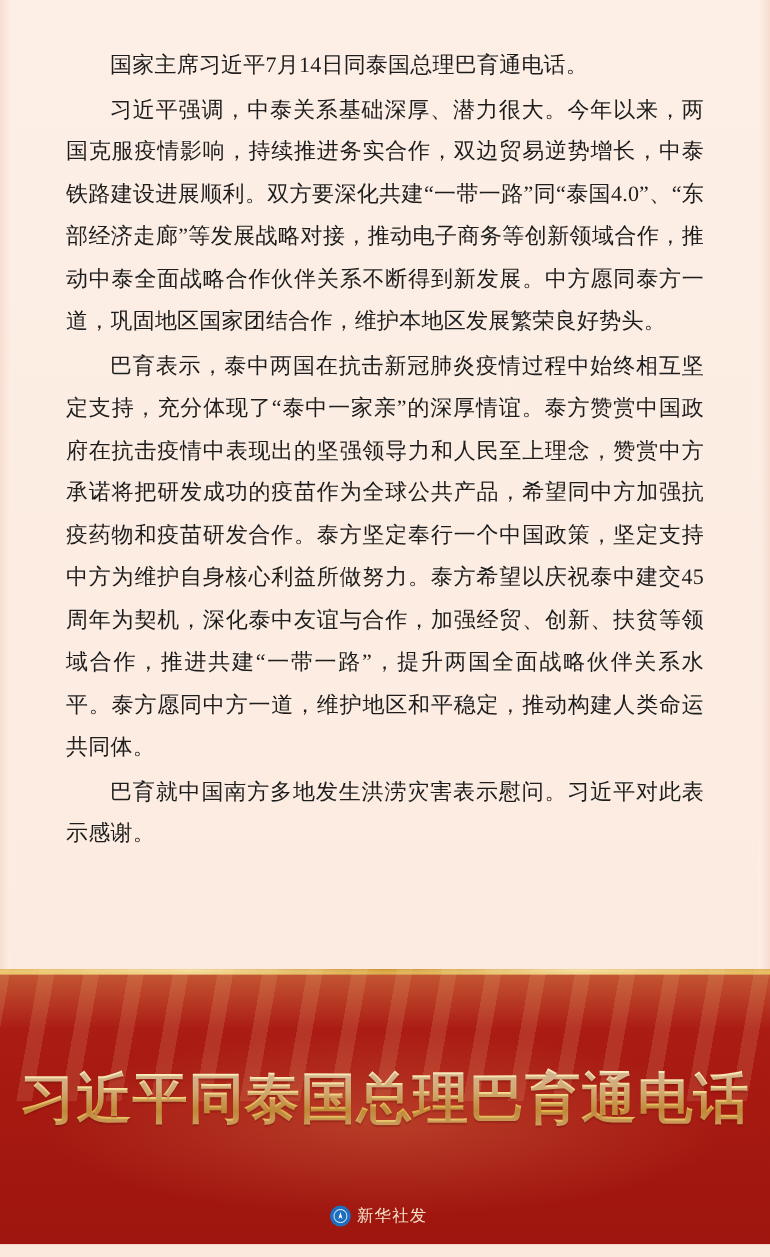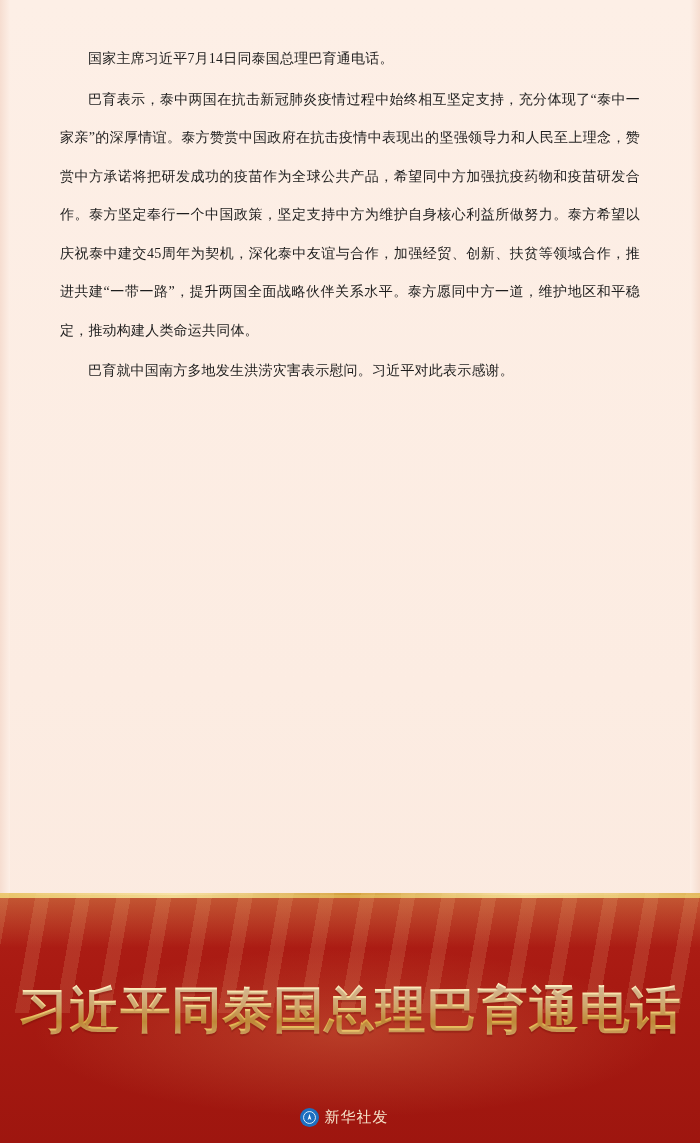--- a/index.html
+++ b/index.html
@@ -35,36 +35,36 @@
   .article {
     position: absolute;
     top: 40px;
     left: 42px;
     width: 616px;
     height: 840px;
     padding: 0 18px 0 18px;
   }
   .article p {
     margin: 0 0 2px 0;
-    font-size: 14px;
+    font-size: 20px;
     line-height: 38.5px;
     color: #1d1d1d;
     text-align: justify;
     text-justify: inter-ideograph;
     letter-spacing: 0.2px;
   }
   .article p.indent {
     text-indent: 2em;
   }
 
   
   .banner {
     position: absolute;
     left: 0;
-    bottom: 0;
+    bottom: 12px;
     width: 700px;
     height: 250px;
     background: linear-gradient(180deg, #b01f17 0%, #a81a12 35%, #9e160f 100%);
     overflow: hidden;
   }
   .banner .gold-top {
     position: absolute;
     top: 0; left: 0;
     width: 700px; height: 5px;
     background: linear-gradient(90deg,#e9c46a,#f6e3a6,#d4a03c,#f6e3a6,#e0b455);
@@ -146,20 +146,21 @@
 </head>
 <body>
 
 <div class="page">
 
   <div class="edge-left"></div>
   <div class="edge-right"></div>
 
   <div class="article">
     <p class="indent">国家主席习近平7月14日同泰国总理巴育通电话。</p>
+    <p class="indent">习近平强调，中泰关系基础深厚、潜力很大。今年以来，两国克服疫情影响，持续推进务实合作，双边贸易逆势增长，中泰铁路建设进展顺利。双方要深化共建“一带一路”同“泰国4.0”、“东部经济走廊”等发展战略对接，推动电子商务等创新领域合作，推动中泰全面战略合作伙伴关系不断得到新发展。中方愿同泰方一道，巩固地区国家团结合作，维护本地区发展繁荣良好势头。</p>
     <p class="indent">巴育表示，泰中两国在抗击新冠肺炎疫情过程中始终相互坚定支持，充分体现了“泰中一家亲”的深厚情谊。泰方赞赏中国政府在抗击疫情中表现出的坚强领导力和人民至上理念，赞赏中方承诺将把研发成功的疫苗作为全球公共产品，希望同中方加强抗疫药物和疫苗研发合作。泰方坚定奉行一个中国政策，坚定支持中方为维护自身核心利益所做努力。泰方希望以庆祝泰中建交45周年为契机，深化泰中友谊与合作，加强经贸、创新、扶贫等领域合作，推进共建“一带一路”，提升两国全面战略伙伴关系水平。泰方愿同中方一道，维护地区和平稳定，推动构建人类命运共同体。</p>
     <p class="indent">巴育就中国南方多地发生洪涝灾害表示慰问。习近平对此表示感谢。</p>
   </div>
 
   <div class="banner">
     <div class="gold-top"></div>
     <div class="fan"></div>
     <div class="ribbon"></div>
     <div class="glow"></div>
     <div class="banner-title">习近平同泰国总理巴育通电话</div>

